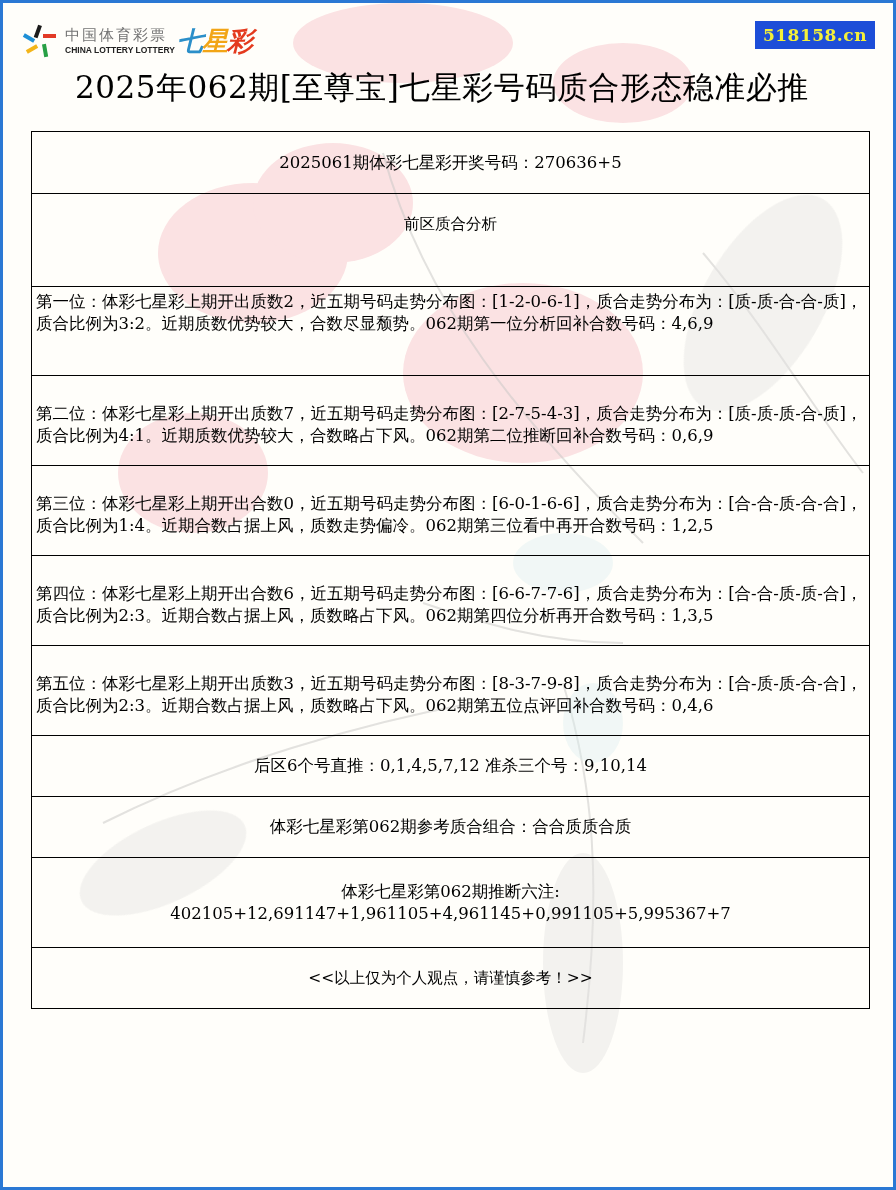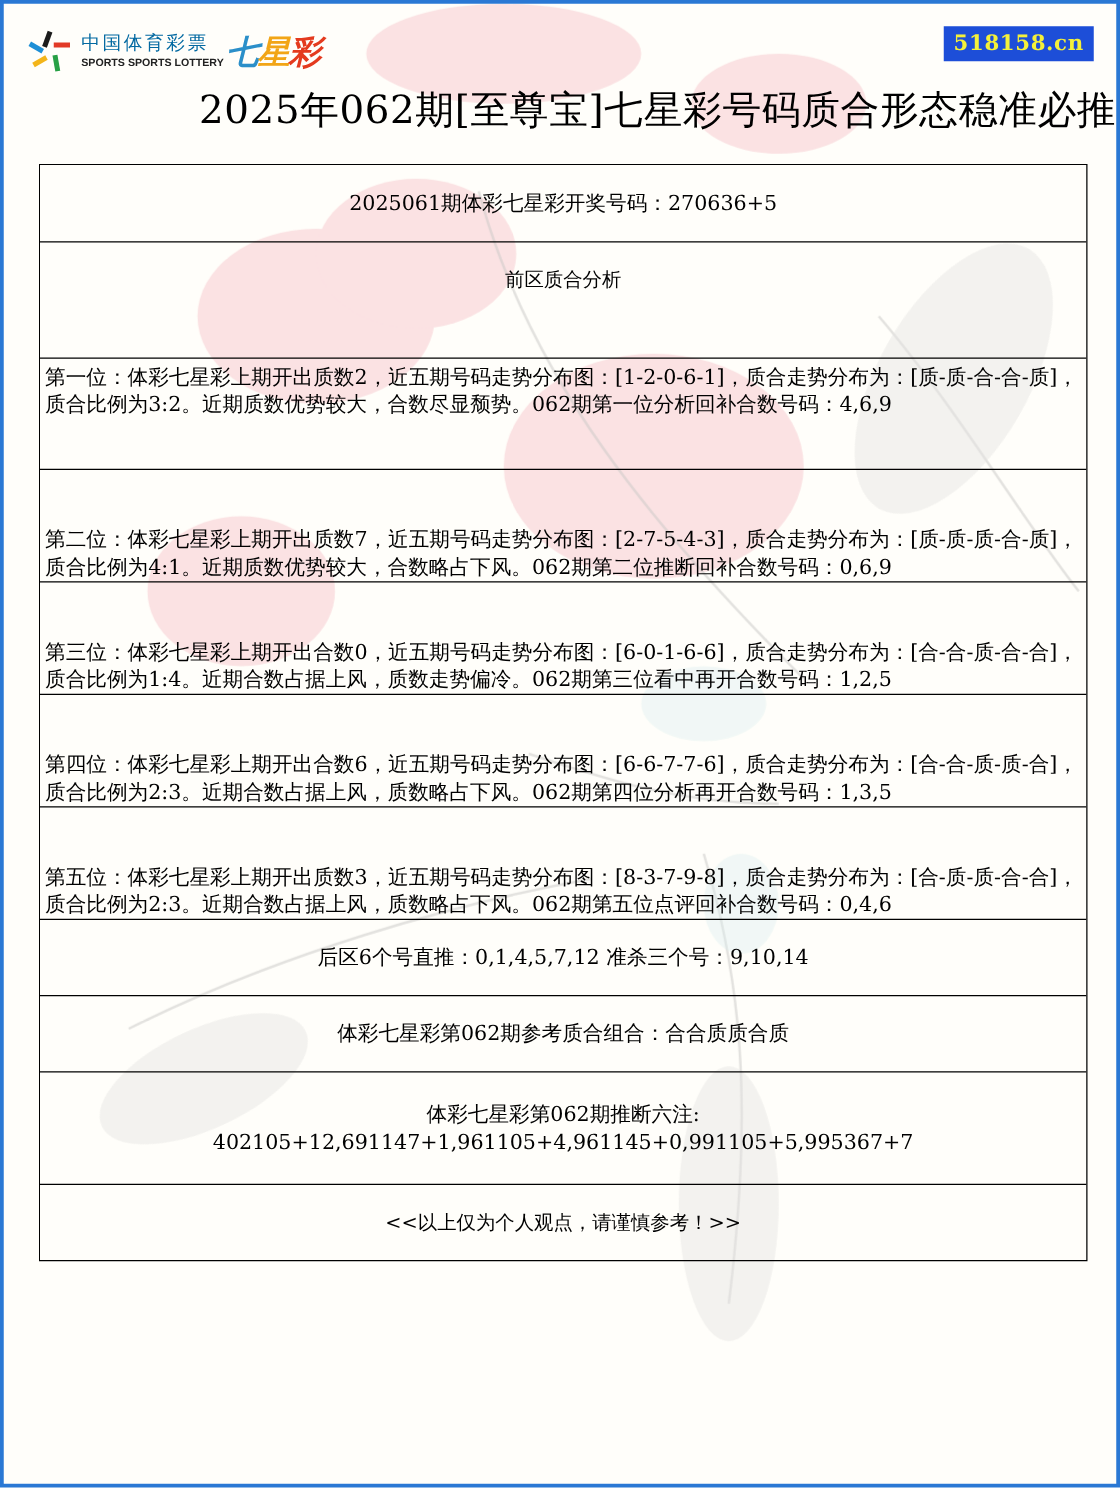--- a/index.html
+++ b/index.html
@@ -28,21 +28,21 @@
     .logo {
       position: absolute;
       left: 18px; top: 18px;
       display: flex; align-items: center;
       height: 40px;
     }
     .logo-mark { width: 38px; height: 38px; margin-right: 6px; }
     .logo-text { display: flex; flex-direction: column; line-height: 1; }
     .logo-cn {
       font-family: Liberation Serif, serif;
-      font-size: 15px; letter-spacing: 2px; color: #0369a1;
+      font-size: 15px; letter-spacing: 2px; color: #737373;
     }
     .logo-en {
       font-family: "Liberation Sans", "DejaVu Sans", sans-serif;
       font-weight: bold;
       font-size: 8.5px; color: #222; margin-top: 3px;
     }
     .logo-brand {
       font-family: "DejaVu Sans", "Liberation Sans", sans-serif;
       font-weight: bold; font-style: italic;
       font-size: 26px; margin-left: 2px; letter-spacing: -1px;
@@ -56,22 +56,22 @@
       background: #1d4ed8;
       color: #f4f03a;
       font-family: "DejaVu Serif", "Liberation Serif", serif;
       font-weight: bold;
       font-size: 17px;
       padding: 4px 8px;
       letter-spacing: 0.5px;
     }
     .page-title {
       position: absolute;
-      left: 0; right: 0; top: 64px;
-      text-align: right;
+      left: 0; right: 12px; top: 64px;
+      text-align: center;
       font-family: "DejaVu Serif", "Liberation Serif", serif;
       font-size: 31px;
       font-weight: normal;
       letter-spacing: 0.5px;
       white-space: nowrap;
     }
     .table {
       position: absolute;
       left: 28px; top: 128px;
       width: 839px;
@@ -86,21 +86,21 @@
       display: flex;
       align-items: center;
     }
     .row:first-child { border-top: none; }
     .row.center { justify-content: center; text-align: center; }
     .row .txt { width: 100%; }
     .row.center .txt { width: auto; }
     .sans { font-family: "DejaVu Sans", "Liberation Sans", sans-serif; font-size: 15.5px; }
     .h60 { height: 61px; }
     .h108 { height: 108px; }
-    .h90 { height: 90px; align-items: flex-end; padding-top: 8px; }
+    .h90 { height: 90px; align-items: center; padding-top: 8px; }
     .h89 { height: 89px; align-items: flex-start; padding-top: 4px; margin-top: 32px; }
   </style>
 </head>
 <body>
 
 <div class="frame">
   <svg class="bg-art" width="890" height="1184" viewBox="0 0 890 1184">
     <g fill="#f4b7bf" opacity="0.7">
       <ellipse cx="250" cy="250" rx="95" ry="70"></ellipse>
       <ellipse cx="330" cy="200" rx="80" ry="60"></ellipse>
@@ -131,21 +131,21 @@
     <div class="logo">
       <svg class="logo-mark" viewBox="0 0 38 38">
         <rect x="15" y="3" width="4" height="13" fill="#1b1b1b" transform="rotate(20 17 9)"></rect>
         <rect x="22" y="12" width="13" height="4" fill="#e23a26"></rect>
         <rect x="2" y="14" width="12" height="4" fill="#1e8fd6" transform="rotate(30 8 16)"></rect>
         <rect x="5" y="25" width="12" height="4" fill="#f3b51a" transform="rotate(-30 11 27)"></rect>
         <rect x="22" y="22" width="4" height="13" fill="#27a045" transform="rotate(-10 24 28)"></rect>
       </svg>
       <div class="logo-text">
         <span class="logo-cn">中国体育彩票</span>
-        <span class="logo-en">SPORTS SPORTS LOTTERY</span>
+        <span class="logo-en">CHINA LOTTERY LOTTERY</span>
       </div>
       <div class="logo-brand">
         <span class="c1">七</span><span class="c2">星</span><span class="c3">彩</span>
       </div>
     </div>
     <div class="site-badge">518158.cn</div>
     <h1 class="page-title">2025年062期[至尊宝]七星彩号码质合形态稳准必推</h1>
   </div>
 
   <div class="table">

